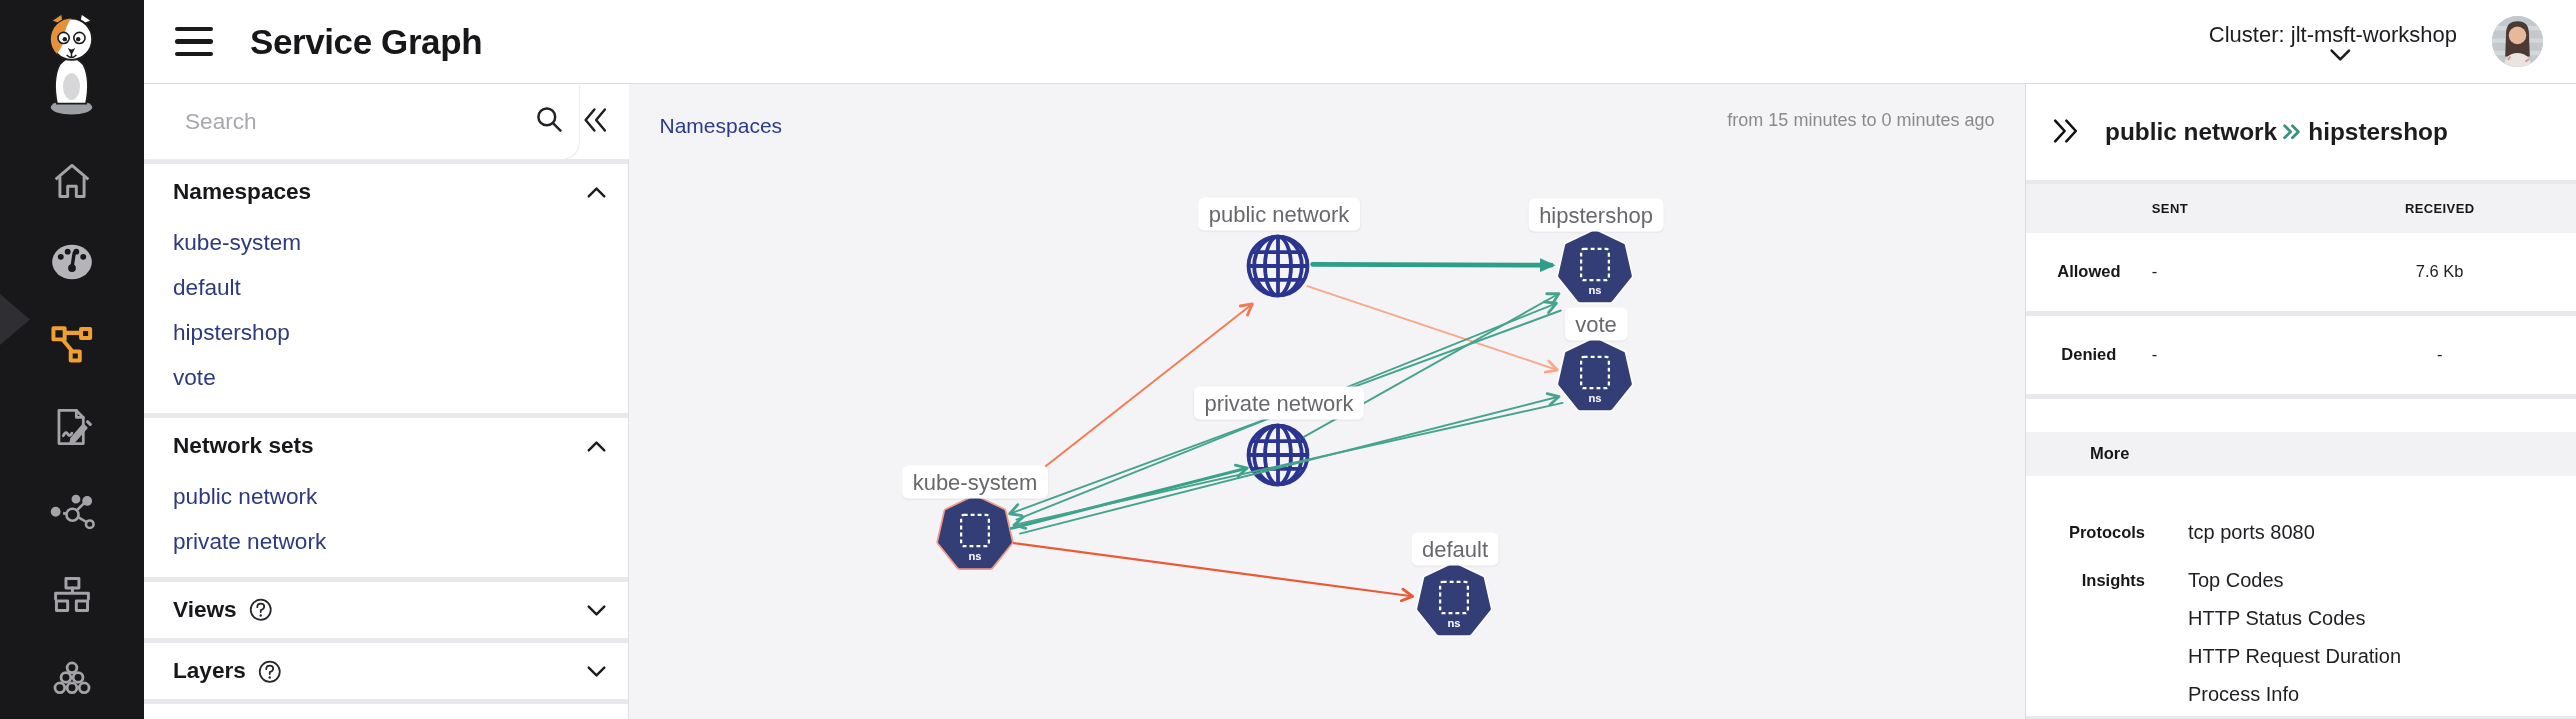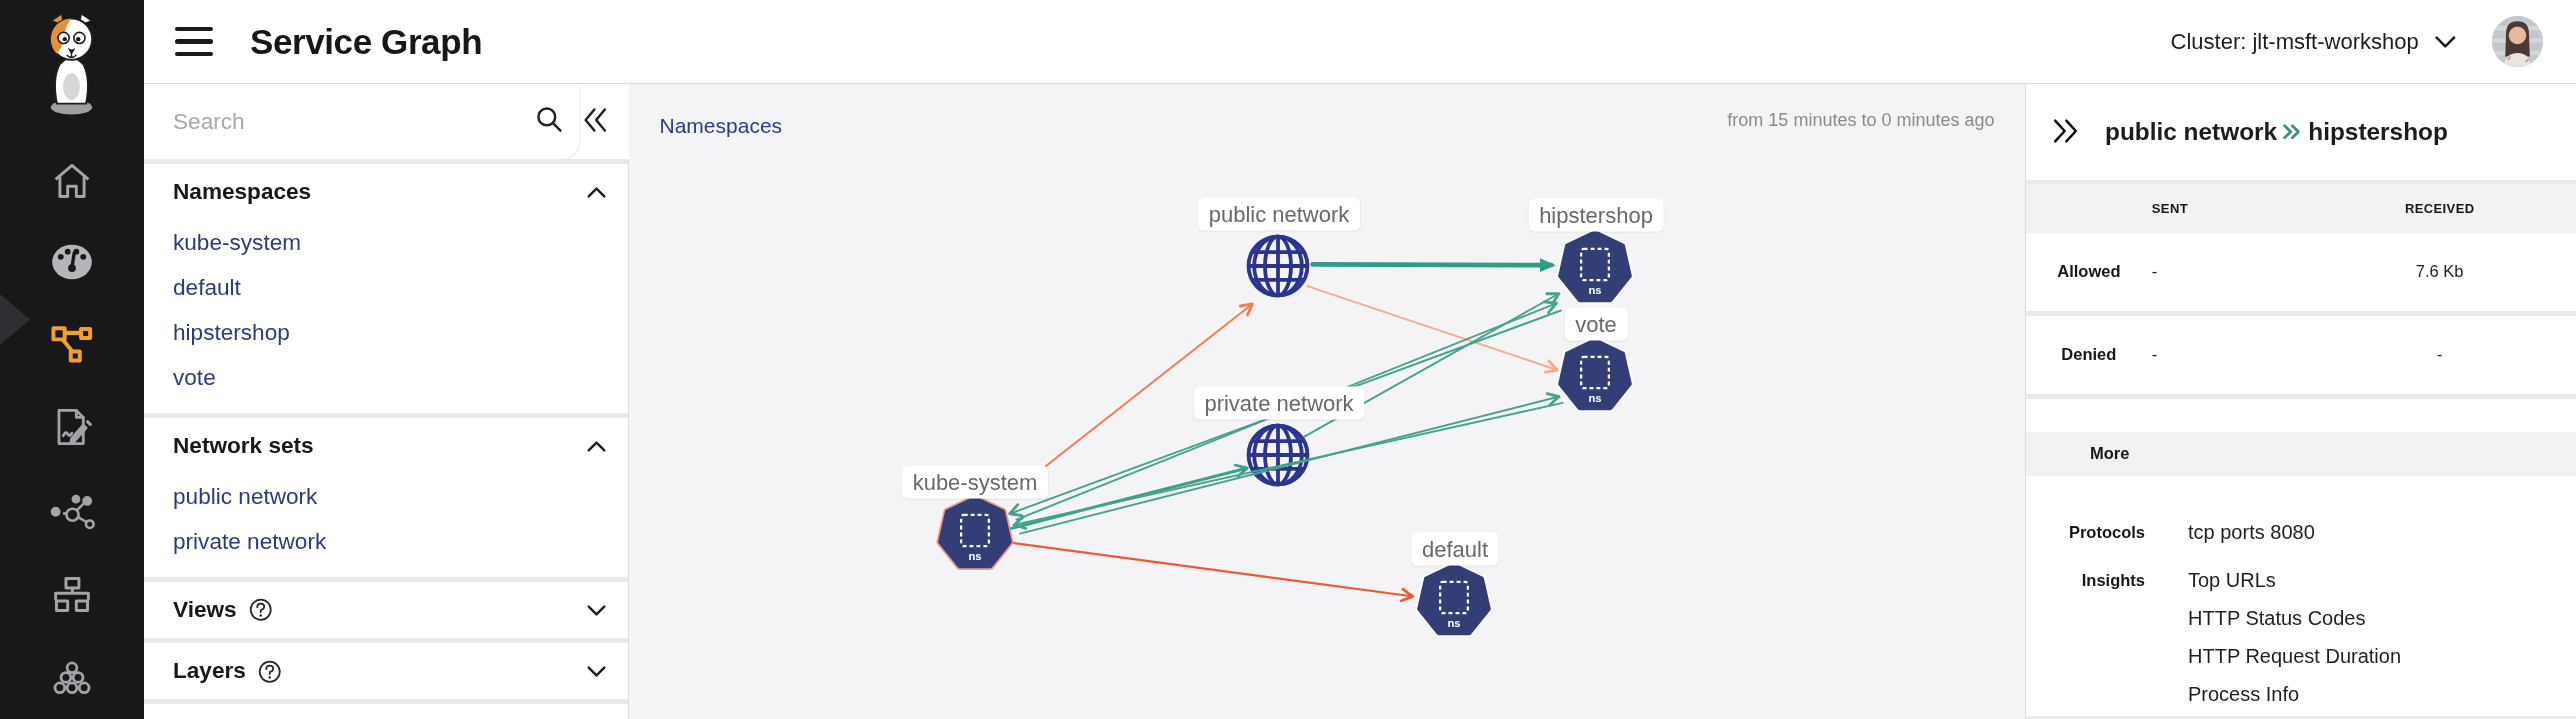--- a/index.html
+++ b/index.html
@@ -17,34 +17,34 @@
   .rail-btn svg { display:block; }
 
   
   #topbar { position:absolute; left:144px; top:0; width:2432px; height:84px; background:#ffffff;
             border-bottom:1.7px solid #dbdbdf; display:flex; align-items:center; z-index:20; }
   #hamburger { margin-left:31px; width:38px; height:30px; display:flex; flex-direction:column;
                justify-content:space-between; background:none; border:none; cursor:pointer; }
   #hamburger span { display:block; width:38px; height:4.4px; border-radius:2.6px; background:#191919; }
   #page-title { margin-left:37px; font-size:35px; font-weight:800; letter-spacing:-0.4px; color:#17171a; }
   #topbar-right { margin-left:auto; display:flex; align-items:center; }
-  #cluster-select { display:flex; align-items:center; background:none; border:none; cursor:pointer; }
+  #cluster-select { display:flex; align-items:center; background:none; border:none; cursor:pointer;flex-direction:column; }
   #cluster-label { font-size:22px; color:#1d1d21; }
   #cluster-select svg { margin-left:15.7px; }
   #avatar { width:51px; height:51px; border-radius:50%; overflow:hidden; margin-left:35px; margin-right:33px;
             border:none; padding:0; cursor:pointer; background:#c7cbcf; }
 
   
   #explorer { position:absolute; left:144px; top:84px; width:485px; height:636px; background:#e9e9ed;
               border-right:0.9px solid #dfdfe3; z-index:10; }
   #search-card { position:relative; width:485px; height:75px; background:#ffffff; display:flex; align-items:center; }
   #search-shape { position:absolute; left:0; top:0; width:435px; height:75px; background:#fff;
                   border-radius:0 0 17.4px 0; box-shadow:0.9px 0.9px 0 #ececf0; }
   #search-input { position:relative; flex:1; height:70px; border:none; outline:none; background:transparent;
-                  font-family:"Liberation Sans", sans-serif; font-size:22.6px; color:#3a3a40; padding-left:29px; }
+                  font-family:"Liberation Sans", sans-serif; font-size:22.6px; color:#3a3a40; padding-left:41px; }
   #search-input::placeholder { color:#a7a7af; }
   #search-btn, #collapse-btn { position:relative; background:none; border:none; cursor:pointer; padding:5.2px; }
   #collapse-btn { margin-left:7px; margin-right:12.2px; }
   .card { background:#ffffff; margin-top:5.2px; position:relative; }
   .sec-head { display:flex; align-items:center; height:56px; padding:0 21px 0 29px; cursor:pointer; }
   .sec-title { font-size:22.6px; font-weight:700; color:#17171c; }
   .help-badge { margin-left:12.2px; display:flex; align-items:center; }
   .sec-chevron { margin-left:auto; display:flex; align-items:center; }
   .sec-items { padding-bottom:12.2px; }
   .sec-item { display:block; width:100%; text-align:left; background:none; border:none; cursor:pointer;
@@ -438,21 +438,21 @@
     <div id="detail-body">
         <div class="detail-row" style="top: 37px;">
           <div class="detail-label">Protocols</div>
           <div class="detail-values">
             <div>tcp ports 8080</div>
           </div>
         </div>
         <div class="detail-row" style="top: 85px;">
           <div class="detail-label">Insights</div>
           <div class="detail-values">
-            <div>Top URLs</div>
+            <div>Top Codes</div>
             <div>HTTP Status Codes</div>
             <div>HTTP Request Duration</div>
             <div>Process Info</div>
             <div>Sockets</div>
           </div>
         </div>
       </div>
   </aside>
 </div>
 

